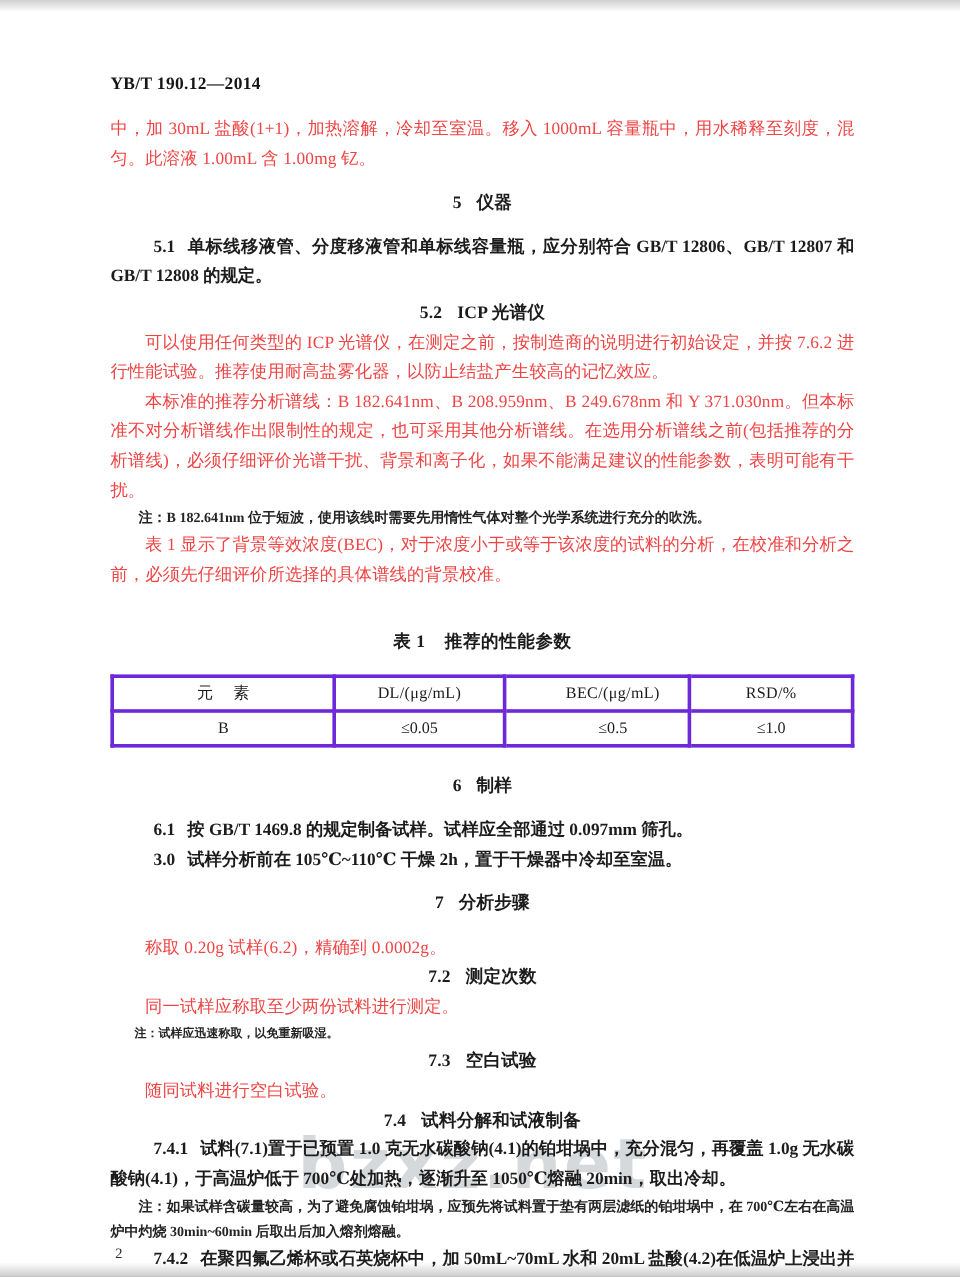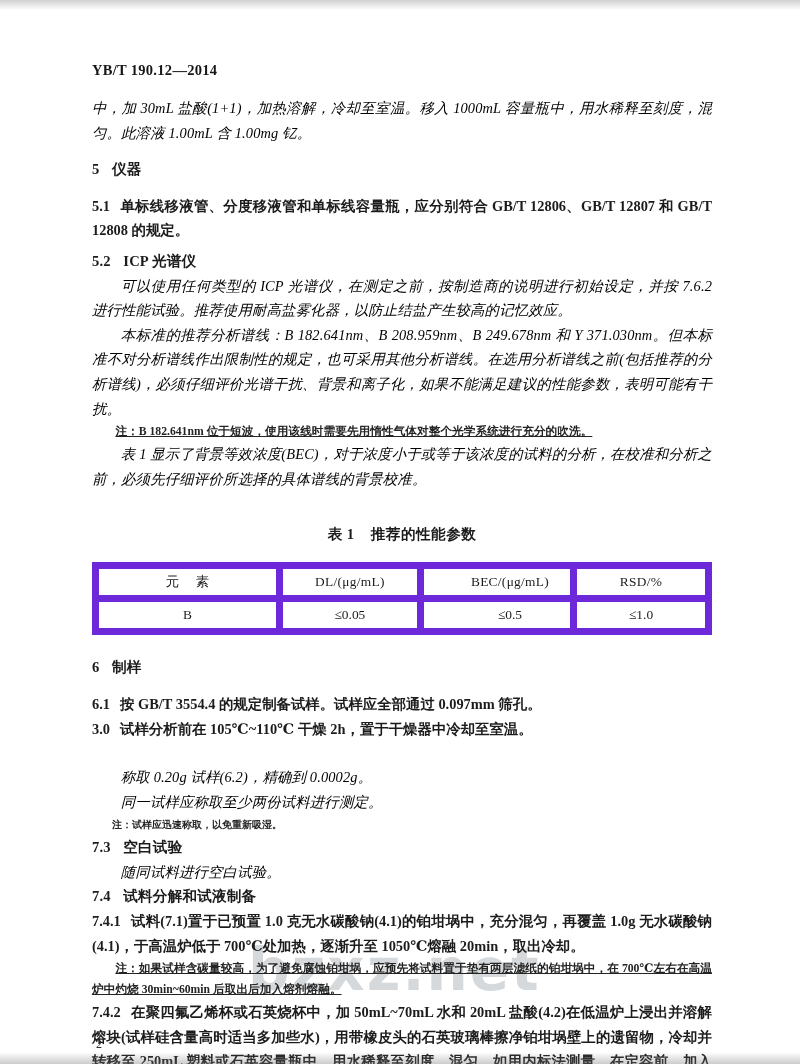--- a/index.html
+++ b/index.html
@@ -70,61 +70,60 @@
     font-size: 14.5px;
     letter-spacing: 0.3px;
     color: #161616;
   }
   .body-text {
     font-size: 14.4px;
     line-height: 24.6px;
     text-align: justify;
     text-justify: inter-ideograph;
     letter-spacing: 0.15px;
-    color: #000000;
-    margin: 0;
-    font-style: italic;
+    color: #ef4444;
+    margin: 0;
   }
   .indent { text-indent: 2em; }
   .sect-h {
     font-weight: bold;
     font-size: 14.6px;
     line-height: 24.6px;
     margin: 0;
     letter-spacing: 0.2px;
+    text-align: center;
   }
   .sect-h .num { margin-right: 0.85em; }
   .clause {
     font-size: 14.4px;
     line-height: 24.6px;
     margin: 0;
     text-align: justify;
     text-justify: inter-ideograph;
   }
-  .clause .num { font-weight: bold; margin-right: 0.7em; }
+  .clause .num { font-weight: bold; margin-right: 0.7em; margin-left: 36px; }
   .clause.bold-body { font-weight: bold; }
   .note {
     font-size: 10px;
     line-height: 21px;
     margin: 0;
     text-indent: 2em;
     font-weight: bold;
     color: #242424;
     text-align: justify;
   }
   .note-flow {
     font-size: 11.7px;
     line-height: 21px;
     margin: 0;
     text-indent: 2em;
     font-weight: bold;
     color: #242424;
     text-align: justify;
     text-justify: inter-ideograph;
-    text-decoration: underline;
   }
   .sp-6 { height: 6px; }
   .sp-12 { height: 12px; }
   .sp-16 { height: 16px; }
   .sp-20 { height: 20px; }
 
   .table-title {
     text-align: center;
     font-weight: bold;
     font-size: 14.6px;
@@ -132,21 +131,21 @@
     margin: 18px;
   }
   .table-title .tnum { margin-right: 1.1em; }
   table.perf {
     border-collapse: collapse;
     width: 100%;
     margin-top: 9px;
     font-size: 13.4px;
   }
   table.perf td, table.perf th {
-    border: 7px solid #6d28d9;
+    border: 3px solid #6d28d9;
     text-align: center;
     height: 26px;
     font-weight: normal;
     padding: 0 2px;
     color: #1b1b1b;
   }
   table.perf thead th { letter-spacing: 0.3px; }
   table.perf td:first-child, table.perf th:first-child { width: 30%; }
   table.perf td:nth-child(2), table.perf th:nth-child(2) { width: 23%; }
   table.perf td:nth-child(3), table.perf th:nth-child(3) { width: 25%; padding-left: 28px; }
@@ -227,33 +226,39 @@
 
     <div class="sp-20"></div>
 
     <div class="sect-h">
       <span class="num">6</span><span>制样</span>
     </div>
 
     <div class="sp-12"></div>
 
     <p class="clause bold-body">
-      <span class="num">6.1</span><span>按 GB/T 3554.4 的规定制备试样。试样应全部通过 0.097mm 筛孔。</span>
+      <span class="num">6.1</span><span>按 GB/T 1469.8 的规定制备试样。试样应全部通过 0.097mm 筛孔。</span>
     </p>
     <p class="clause bold-body">
       <span class="num">3.0</span><span>试样分析前在 105℃~110℃ 干燥 2h，置于干燥器中冷却至室温。</span>
     </p>
 
     <div class="sp-12"></div>
 
+    <div class="sect-h">
+      <span class="num">7</span><span>分析步骤</span>
+    </div>
 
     <div class="sp-12"></div>
 
     <p class="body-text indent">称取 0.20g 试样(6.2)，精确到 0.0002g。</p>
 
+    <div class="sect-h">
+      <span class="num">7.2</span><span>测定次数</span>
+    </div>
     <p class="body-text indent">同一试样应称取至少两份试料进行测定。</p>
     <p class="note">注：试样应迅速称取，以免重新吸湿。</p>
 
     <div class="sect-h">
       <span class="num">7.3</span><span>空白试验</span>
     </div>
     <p class="body-text indent">随同试料进行空白试验。</p>
 
     <div class="sect-h">
       <span class="num">7.4</span><span>试料分解和试液制备</span>

